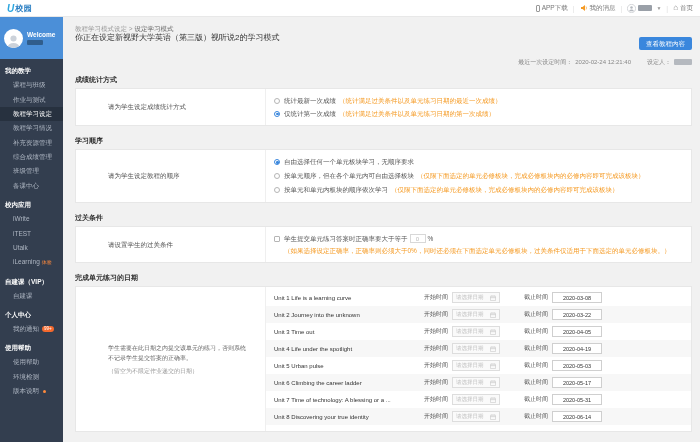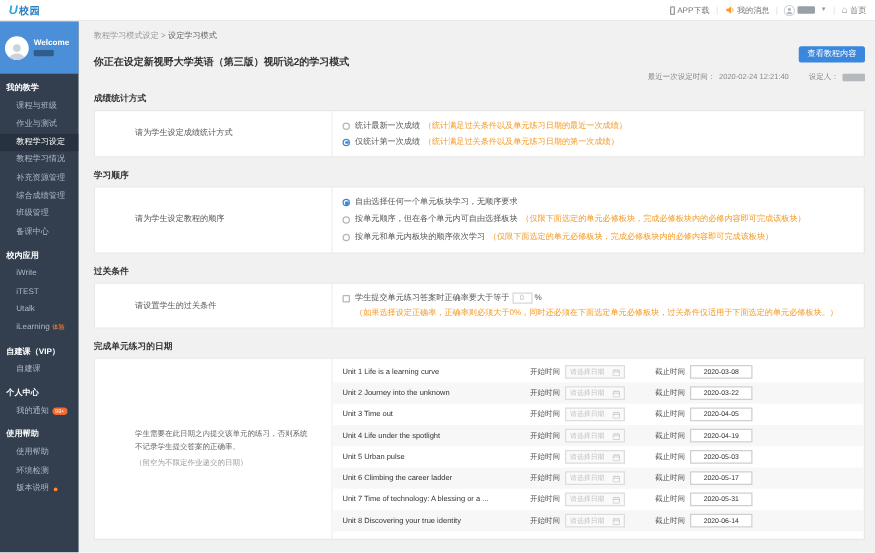--- a/index.html
+++ b/index.html
@@ -38,21 +38,21 @@
   .badge { background:#f5692d; color:#fff; font-size:4.5px; line-height:6px; border-radius:3px;
            padding:0 2px; margin-left:3px; }
   .dot { width:3px; height:3px; border-radius:50%; background:#ff8a3c; margin-left:4px; }
 
   
   .content { position:absolute; top:17px; left:63px; width:637px; height:425px; background:#f1f1f1;
              padding:0 8px 0 12px; overflow:hidden; }
   .page-header { position:relative; height:48px; }
   .breadcrumb { padding-top:8px; font-size:6.5px; color:#999; line-height:8px; }
   .breadcrumb .cur { color:#666; }
-  .page-title { margin-top:12px; font-size:8px; font-weight:bold; color:#333; line-height:9px; }
+  .page-title { font-size:8px; font-weight:normal; color:#333; line-height:9px; }
   .view-btn { position:absolute; right:0; top:20px; background:#3a87dd; color:#fff; font-size:6.5px;
               line-height:13px; height:13px; padding:0 7px; border-radius:2px; border:none; cursor:pointer; }
   .meta-line { position:absolute; right:0; top:41px; font-size:6px; color:#888; line-height:8px;
                display:flex; align-items:center; gap:3px; }
   .mask.setter { width:18px; height:6px; background:#b5b9bf; }
 
   .sec-title { margin:11px 0 4px; font-size:7px; font-weight:bold; color:#333; line-height:8px; }
   .card { background:#fff; border:1px solid #e7e7e7; display:flex; }
   .card-label { width:190px; flex:none; border-right:1px solid #efefef; display:flex; flex-direction:column;
                 justify-content:center; padding:6px 14px 6px 32px; font-size:6.5px; color:#555; line-height:10px; }

